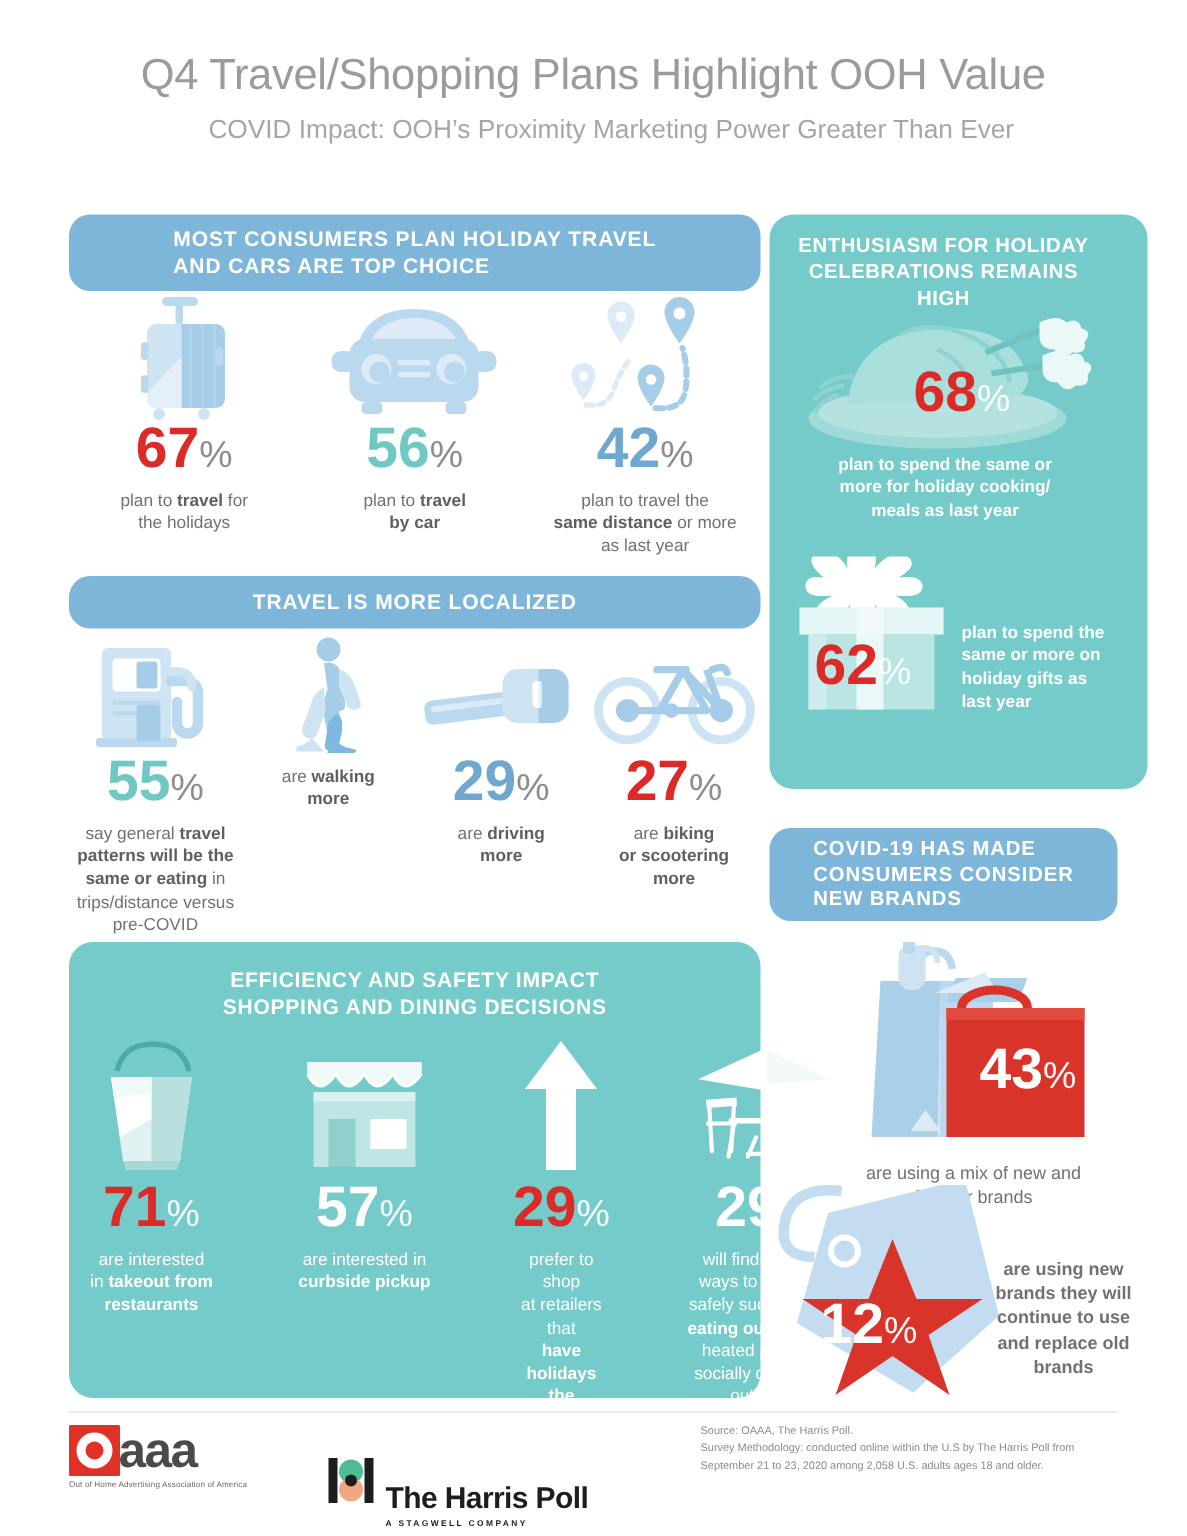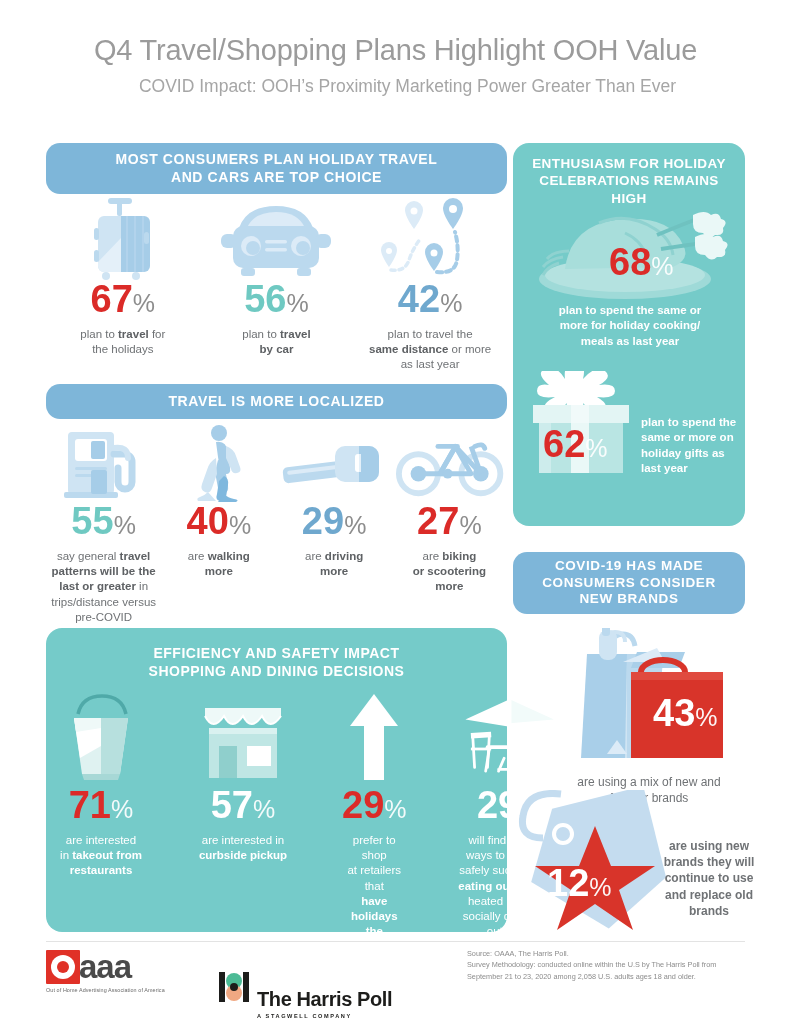--- a/index.html
+++ b/index.html
@@ -21,21 +21,21 @@
   .sub-title {
     font-size: 17.5px; color: #a6a6a6; font-weight: 400;
     margin-top: 9px;
     padding-left: 24px;
   }
 
   
   .band {
     border-radius: 14px;
     color: #ffffff;
-    text-align: center;
+    text-align: left;
     font-weight: 700;
     letter-spacing: 0.6px;
     display: flex; align-items: center; justify-content: center;
     line-height: 1.25;
   }
   .band-blue { background: #7EB6D9; }
 
   
   .panel-teal { background: #75CBC9; border-radius: 16px; }
 
@@ -78,21 +78,21 @@
   #sec3-title {
     position: absolute; left: 0; top: 16px; width: 100%;
     text-align: center; color: #fff; font-weight: 700; font-size: 14px;
     letter-spacing: .5px; line-height: 1.3;
   }
   #sec3-row { position: absolute; left: 8px; top: 60px; width: 445px; display: flex; gap: 43px; }
   #sec3-row .stat { width: 25%; padding: 0 4px; }
   #sec3-row .icon-wrap { height: 98px; }
 
   
-  #rtop { position: absolute; left: 513px; top: 143px; width: 232px; height: 383px; padding-left: 19px; }
+  #rtop { position: absolute; left: 513px; top: 143px; width: 252px; height: 383px; padding-left: 19px; }
   #rtop-title {
     position: absolute; left: 10px; top: 12px; width: 212px; text-align: center;
     color: #fff; font-weight: 700; font-size: 13.5px; letter-spacing: .4px; line-height: 1.28;
   }
   #turkey-wrap { position:absolute; left: 16px; top: 56px; width: 200px; height: 105px; }
   #turkey-pct { position:absolute; left: 96px; top: 100px; }
   #rtop-cap1 { position: absolute; left: 22px; top: 160px; width: 190px; text-align:center;
                color:#fff; font-size: 11.5px; font-weight: 700; line-height: 1.34; }
   #gift-wrap { position:absolute; left: 10px; top: 228px; width: 120px; height: 110px; }
   #gift-pct { position:absolute; left: 30px; top: 282px; }
@@ -247,38 +247,35 @@
           <rect x="13" y="43" width="32" height="3" rx="1.5" fill="#BBD9EE"></rect>
           <rect x="13" y="50" width="20" height="3" rx="1.5" fill="#BBD9EE"></rect>
           <rect x="29" y="46" width="16" height="24" rx="2" fill="#A6CDE8"></rect>
           <path d="M52 30 h10 a8 8 0 0 1 8 8 v20 a7 7 0 0 1 -14 0 v-14" fill="none" stroke="#BBD9EE" stroke-width="7" stroke-linecap="round"></path>
           <path d="M52 24 q14 -2 14 10" fill="none" stroke="#CFE4F3" stroke-width="6" stroke-linecap="round"></path>
         </svg>
       </div>
       <div class="pct">
         <span class="num c-teal">55</span><span class="sym">%</span>
       </div>
-      <div class="cap">say general <b>travel</b><br><b>patterns will be the</b><br><b>last or greater</b> in<br>trips/distance versus<br>pre-COVID</div>
+      <div class="cap">say general <b>travel</b><br><b>patterns will be the</b><br><b>same or eating</b> in<br>trips/distance versus<br>pre-COVID</div>
     </div>
 
     <div class="stat">
       <div class="icon-wrap">
         <svg width="66" height="78" viewBox="0 0 66 78">
           <circle cx="33" cy="9" r="8" fill="#A6CDE8"></circle>
           <path d="M30 18 q10 -2 12 10 l2 16 q1 6 -4 6 t-6 -5 l-2 -12z" fill="#A6CDE8"></path>
           <path d="M32 36 q6 1 7 8 l3 18 q1 6 -4 7 t-6 -5 l-3 -16z" fill="#A6CDE8"></path>
           <path d="M38 52 q5 2 4 9 l-2 12 q-1 5 -6 4 t-3 -7 l2 -13z" fill="#7FB8DE"></path>
           <path d="M30 34 q-7 4 -9 12 l-5 14 q-2 6 3 8 t7 -4 l5 -14z" fill="#CFE4F3"></path>
           <path d="M40 22 q8 3 10 10 l4 11 q2 5 -3 6 t-6 -4 l-5 -11z" fill="#CFE4F3"></path>
           <path d="M22 68 q-4 4 -8 5 t-2 4 h18 z" fill="#CFE4F3"></path>
           <path d="M38 70 q4 4 10 5 t2 3 h-18 z" fill="#7FB8DE"></path>
         </svg>
-      </div>
-      <div class="pct">
-        <span class="num c-red">40</span><span class="sym">%</span>
       </div>
       <div class="cap">are <b>walking</b><br><b>more</b></div>
     </div>
 
     <div class="stat">
       <div class="icon-wrap">
         <svg width="106" height="78" viewBox="0 0 106 78">
           <rect x="2" y="40" width="62" height="16" rx="5" fill="#BBD9EE" transform="rotate(-7 33 48)"></rect>
           <rect x="6" y="44" width="50" height="4" rx="2" fill="#DCEBF7" transform="rotate(-7 31 46)"></rect>
           <rect x="54" y="22" width="44" height="36" rx="10" fill="#CFE4F3"></rect>

